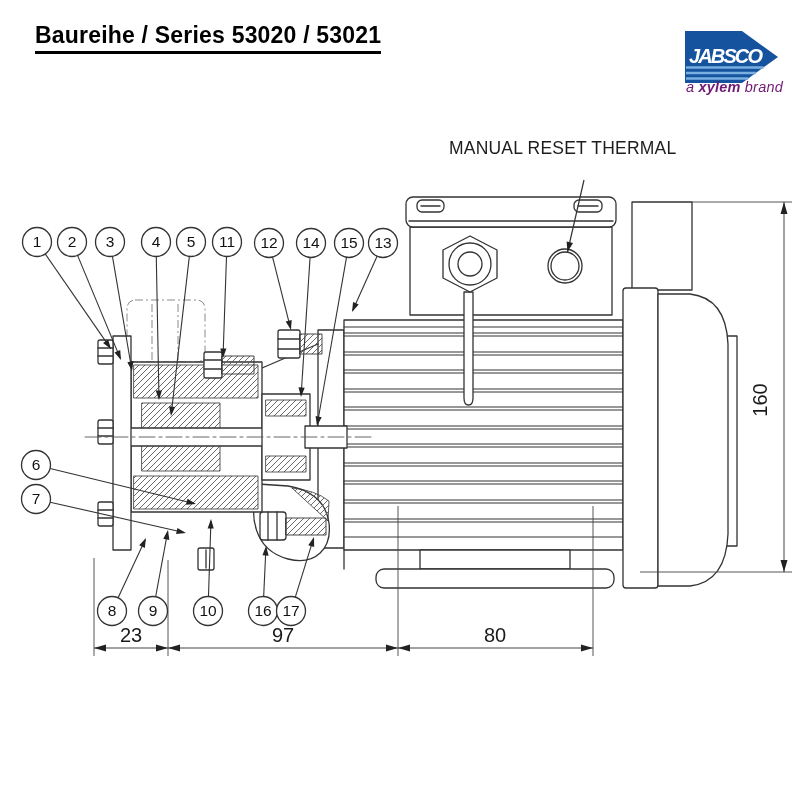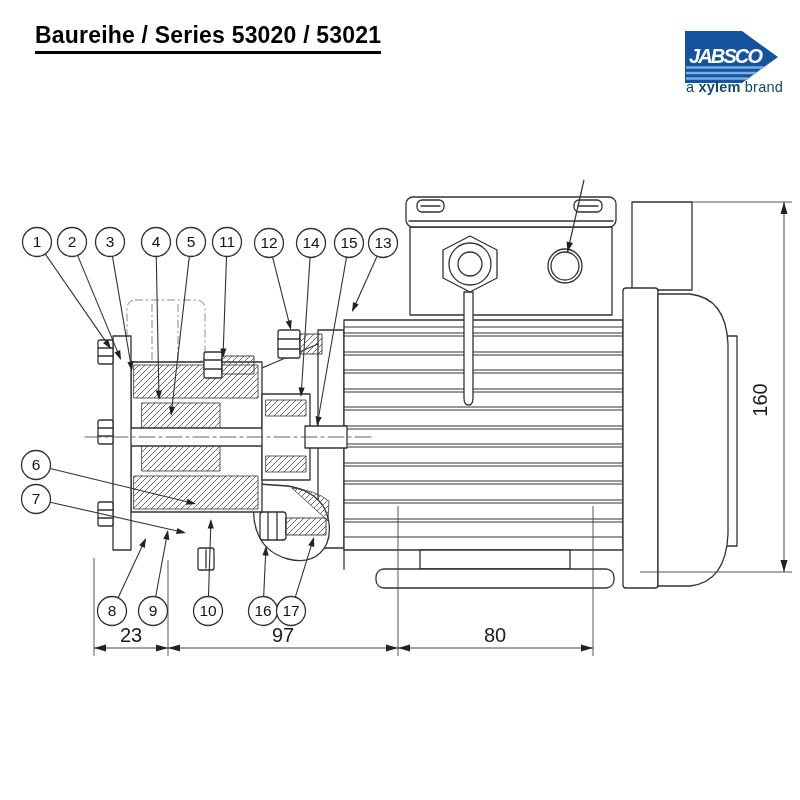--- a/index.html
+++ b/index.html
@@ -22,23 +22,24 @@
 
   <div id="title">Baureihe / Series 53020 / 53021</div>
 
   <svg id="logo" viewBox="0 0 100 60" width="95" height="57">
     <polygon points="0,1 57,1 93,27 57,53 0,53" fill="#15539E"></polygon>
     <line x1="1" y1="37.5" x2="78.5" y2="37.5" stroke="#7AAFDF" stroke-width="2.6"></line>
     <line x1="1" y1="43" x2="70.9" y2="43" stroke="#7AAFDF" stroke-width="2.6"></line>
     <line x1="1" y1="48.5" x2="63.2" y2="48.5" stroke="#7AAFDF" stroke-width="2.6"></line>
     <text x="4" y="33" font-size="20" font-weight="bold" font-style="italic" fill="#ffffff" textLength="74">JABSCO</text>
   </svg>
-  <div id="tagline" style="color: #0c4a6e;"><span>a</span> <b>xylem</b> <span>brand</span></div>
+  <div id="tagline" style="color: #701a75; font-style: italic;"><span>a</span> <b>xylem</b> <span>brand</span></div>
 
   <div id="annotation">
+    <div>MANUAL RESET THERMAL</div>
   </div>
 
   <svg class="draw" width="800" height="800" viewBox="0 0 800 800">
     <defs>
       <pattern id="hatch" width="6" height="6" patternUnits="userSpaceOnUse">
         <path d="M-1,1 L1,-1 M0,6 L6,0 M5,7 L7,5" stroke="#5a5a5a" stroke-width="0.9" fill="none"></path>
       </pattern>
     </defs>
 
     <g stroke="#8a8a8a" stroke-width="1" fill="none" stroke-dasharray="8 3 2 3">

